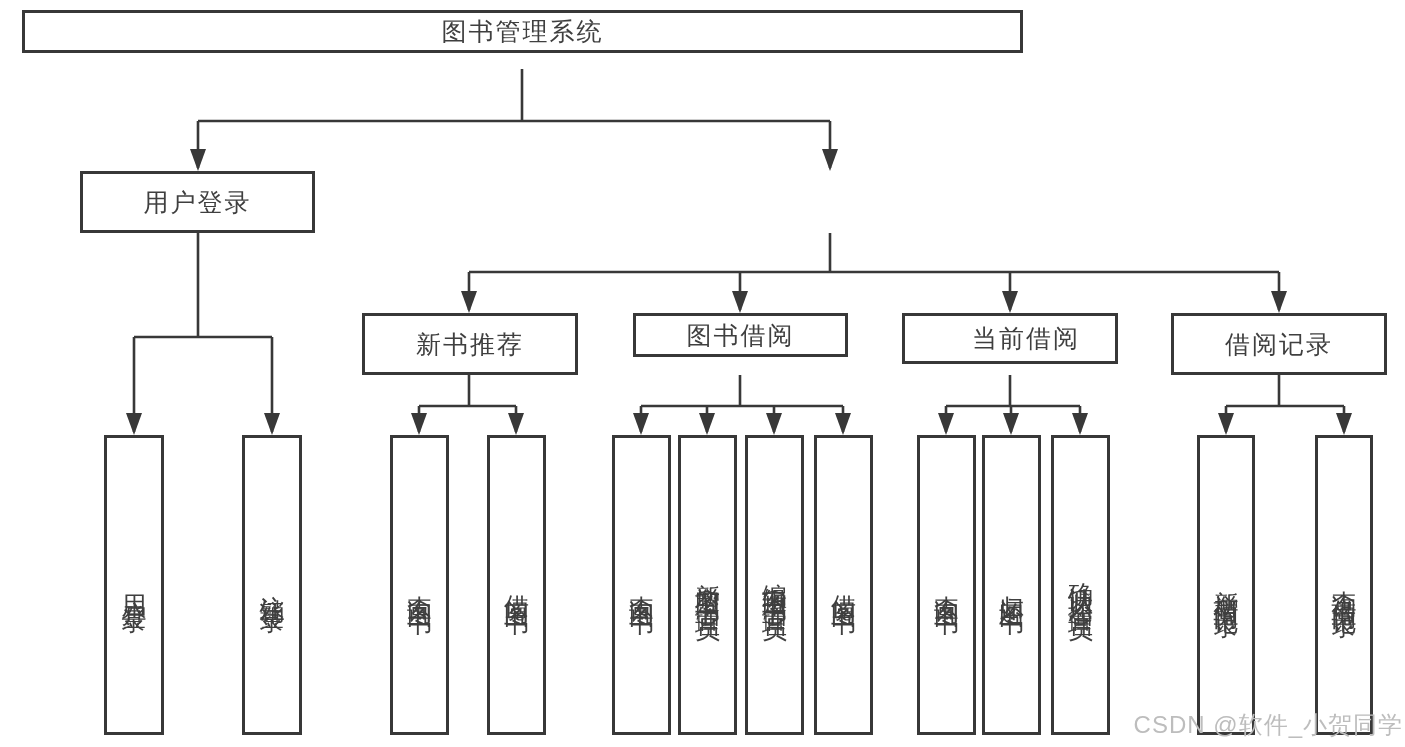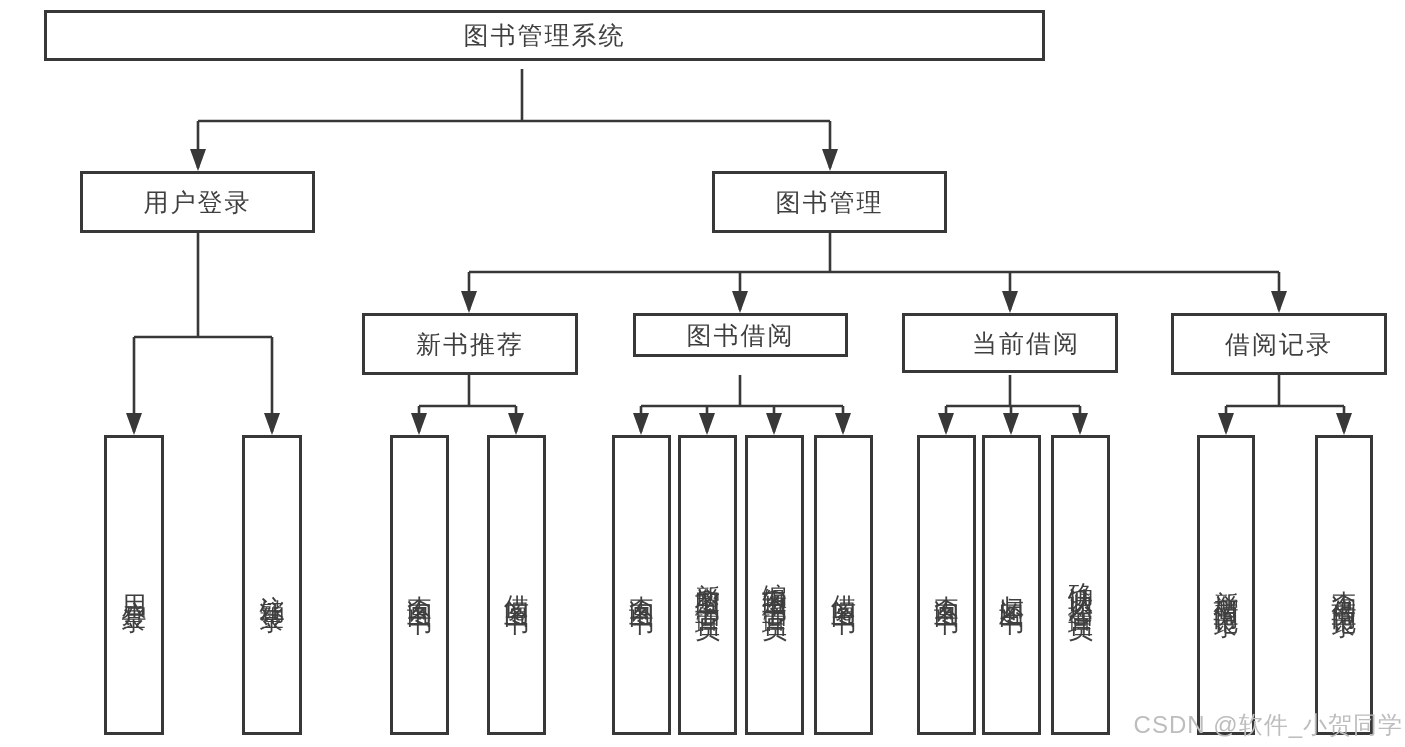--- a/index.html
+++ b/index.html
@@ -102,28 +102,27 @@
       <polygon points="766,413 782,413 774,435"></polygon>
       <polygon points="835,413 851,413 843,435"></polygon>
       <polygon points="938,413 954,413 946,435"></polygon>
       <polygon points="1003,413 1019,413 1011,435"></polygon>
       <polygon points="1072,413 1088,413 1080,435"></polygon>
       <polygon points="1218,413 1234,413 1226,435"></polygon>
       <polygon points="1336,413 1352,413 1344,435"></polygon>
     </g>
   </svg>
 
-  <div class="box" style="left:22px; top:10px; width:1001px; height:51px;margin-left:22px;">图书管理系统</div>
+  <div class="box" style="left:22px; top:10px; width:1001px; height:43px;">图书管理系统</div>
 
   <div class="box" style="left:80px; top:171px; width:235px; height:62px;">用户登录</div>
-  <div class="box" style="left:712px; top:171px; width:235px; height:62px;">图书管理</div>
 
   <div class="box" style="left:362px; top:313px; width:216px; height:62px;text-align:right;">新书推荐</div>
   <div class="box" style="left:633px; top:313px; width:215px; height:44px;">图书借阅</div>
-  <div class="box" style="left:902px; top:313px; width:216px; height:60px;padding-left:32px;">当前借阅</div>
+  <div class="box" style="left:902px; top:313px; width:216px; height:51px;padding-left:32px;">当前借阅</div>
   <div class="box" style="left:1171px; top:313px; width:216px; height:62px;font-family:Liberation Serif, serif;">借阅记录</div>
 
   <div class="vbox" style="left:104px; top:435px; width:60px; height:300px;">用户登录</div>
   <div class="vbox" style="left:242px; top:435px; width:60px; height:300px;">注销登录</div>
 
   <div class="vbox" style="left:390px; top:435px; width:59px; height:300px;">查询图书</div>
   <div class="vbox" style="left:487px; top:435px; width:59px; height:300px;">借阅图书</div>
 
   <div class="vbox" style="left:612px; top:435px; width:59px; height:300px;">查询图书</div>
   <div class="vbox" style="left:678px; top:435px; width:59px; height:300px;">新增图书（管理员）</div>

